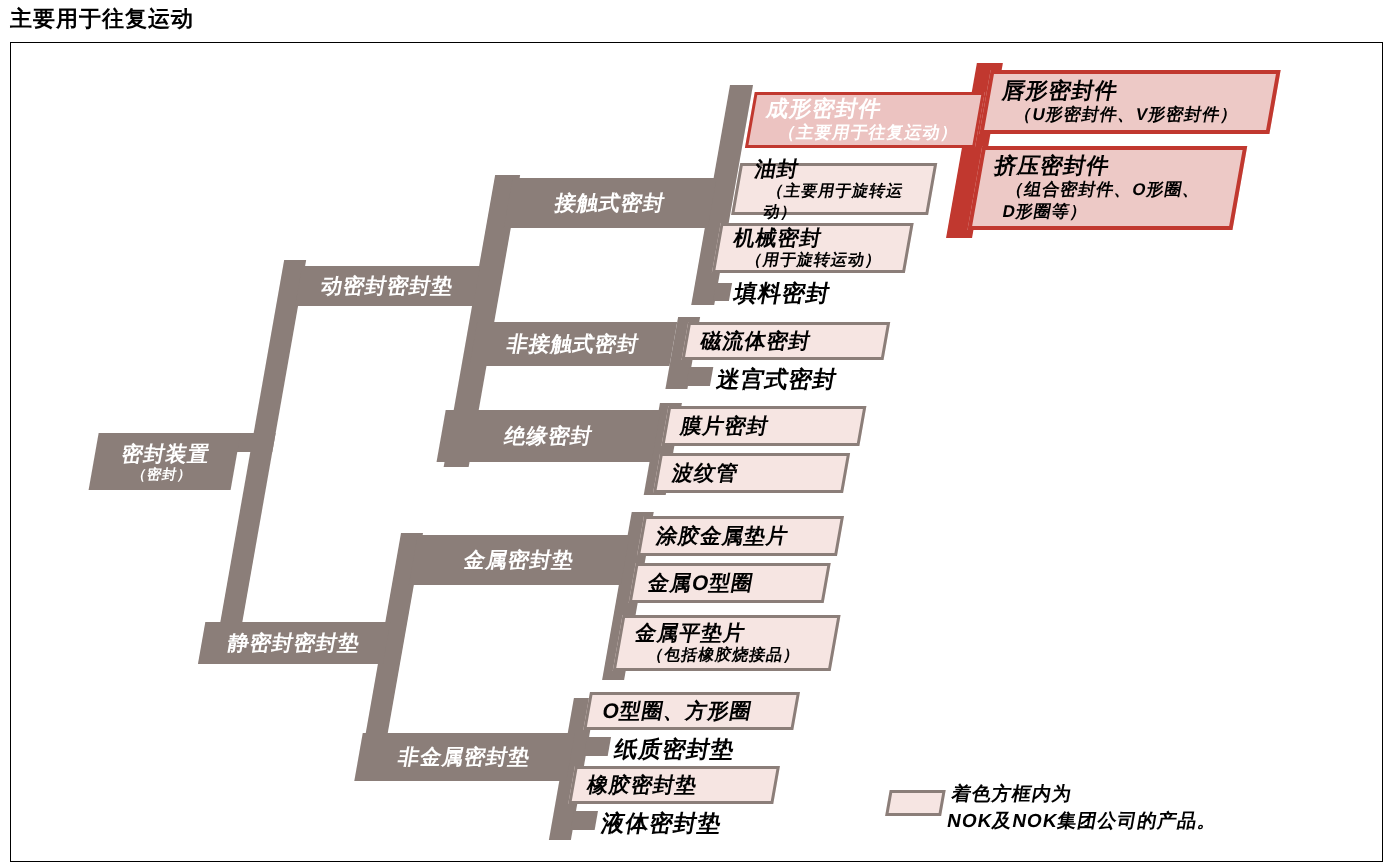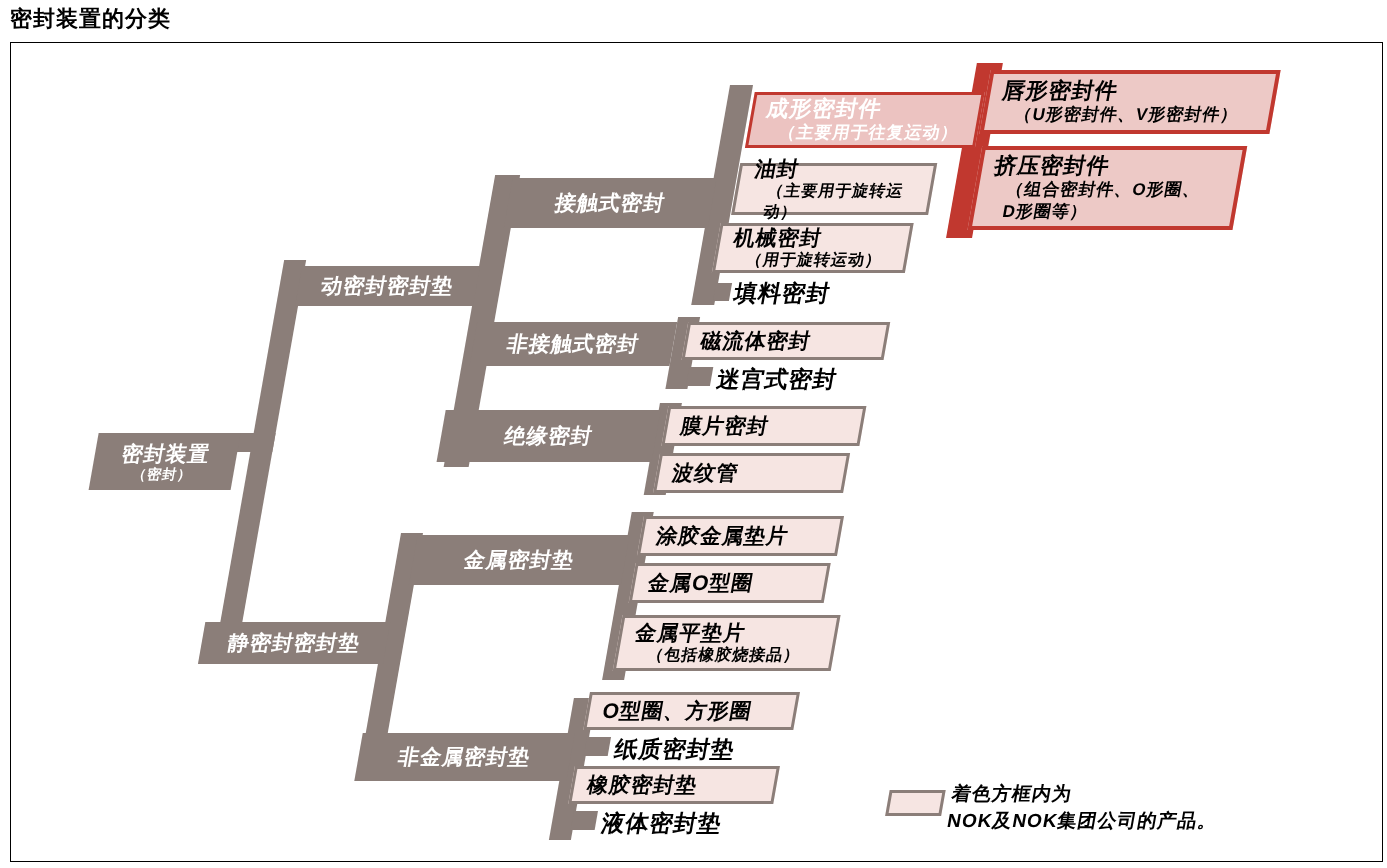--- a/index.html
+++ b/index.html
@@ -46,21 +46,21 @@
   .sub{font-size:16px;margin-left:16px;line-height:1.3;white-space:pre-line;}
   .rbox .sub{font-size:17px;}
   .formed{background:#ecc3c1;border-width:3px;color:#fff;}
   .tlabel{position:absolute;font-weight:700;font-size:23px;color:#000;letter-spacing:1px;white-space:nowrap;}
   .legend-swatch{position:absolute;background:#f6e5e2;border:3px solid #8b7e79;}
   .legend-text{position:absolute;font-weight:700;font-size:19px;line-height:27px;white-space:pre-line;letter-spacing:1px;}
 </style>
 </head>
 <body>
 
-<div class="page-title">密封装置的分类</div>
+<div class="page-title">主要用于往复运动</div>
 <div class="frame"></div>
 
 <div class="skew">
 
   <div class="bar" style="left:330px;top:260px;width:22px;height:398px;"></div>
   <div class="arm" style="left:300px;top:433px;width:52px;height:19px;"></div>
   <div class="bar" style="left:526px;top:175px;width:25px;height:292px;"></div>
   <div class="bar" style="left:745px;top:85px;width:23px;height:220px;"></div>
   <div class="bar red" style="left:988px;top:63px;width:26px;height:175px;"></div>
   <div class="bar" style="left:734px;top:317px;width:22px;height:72px;"></div>

